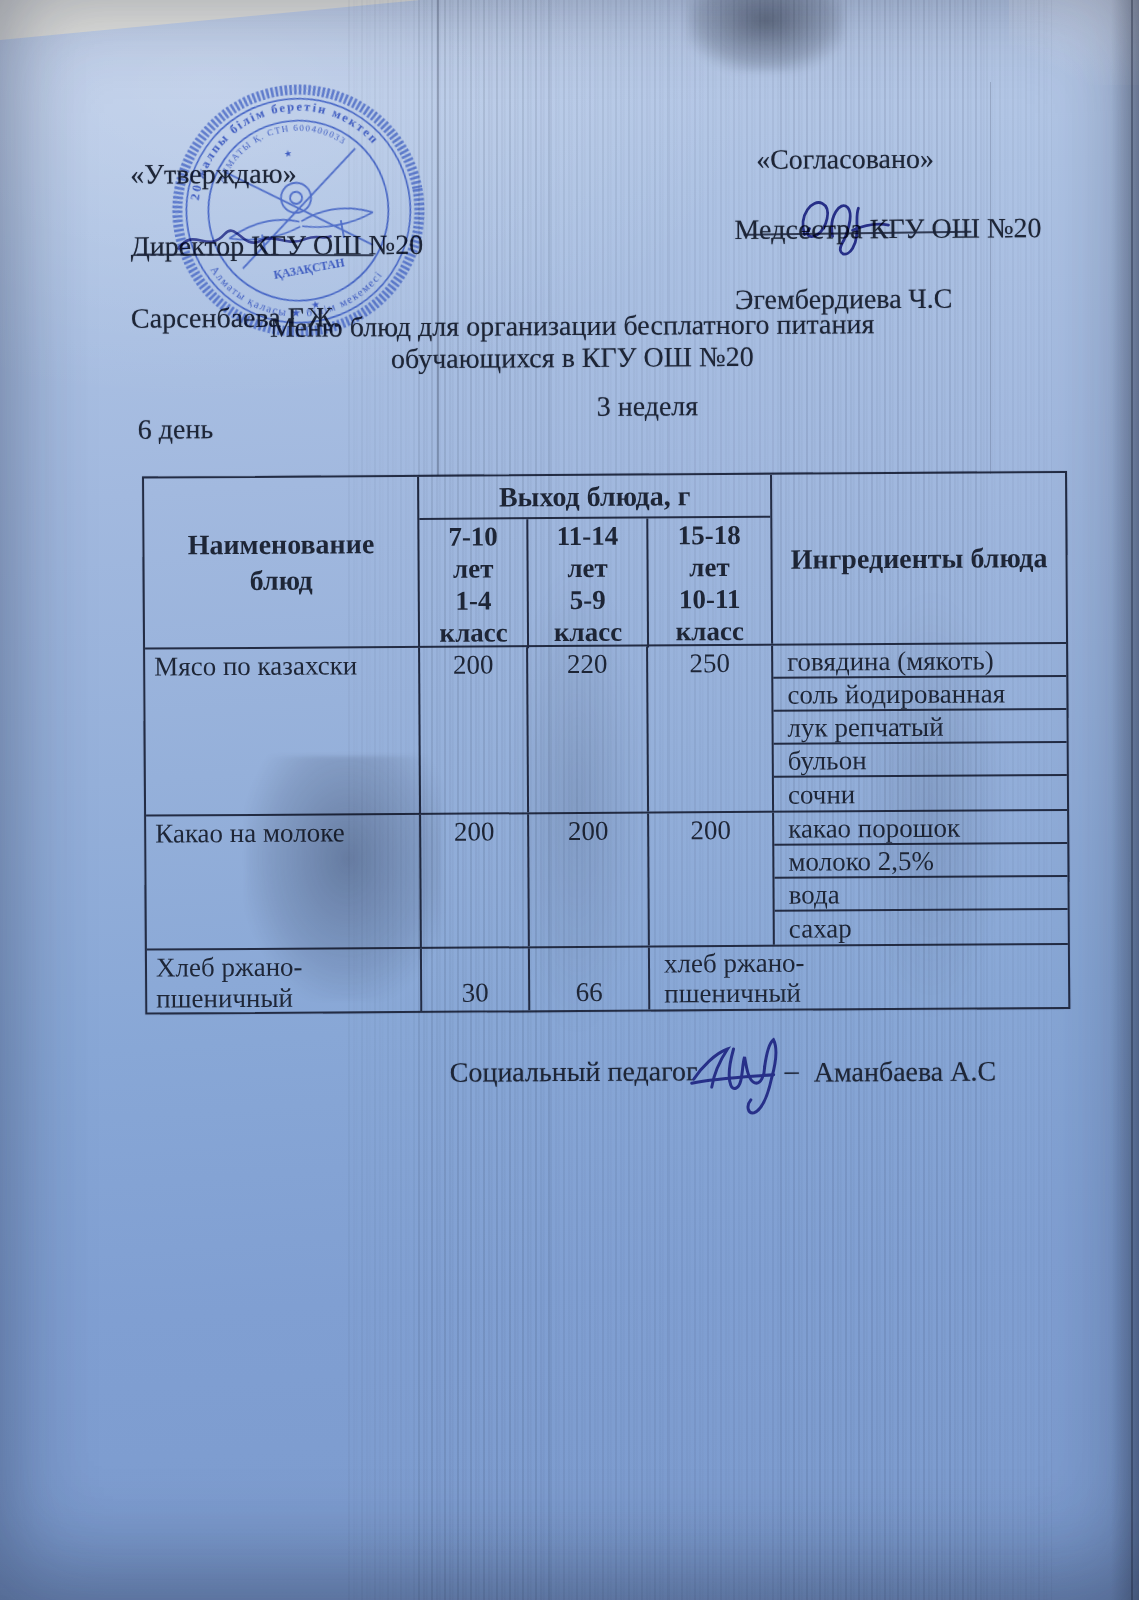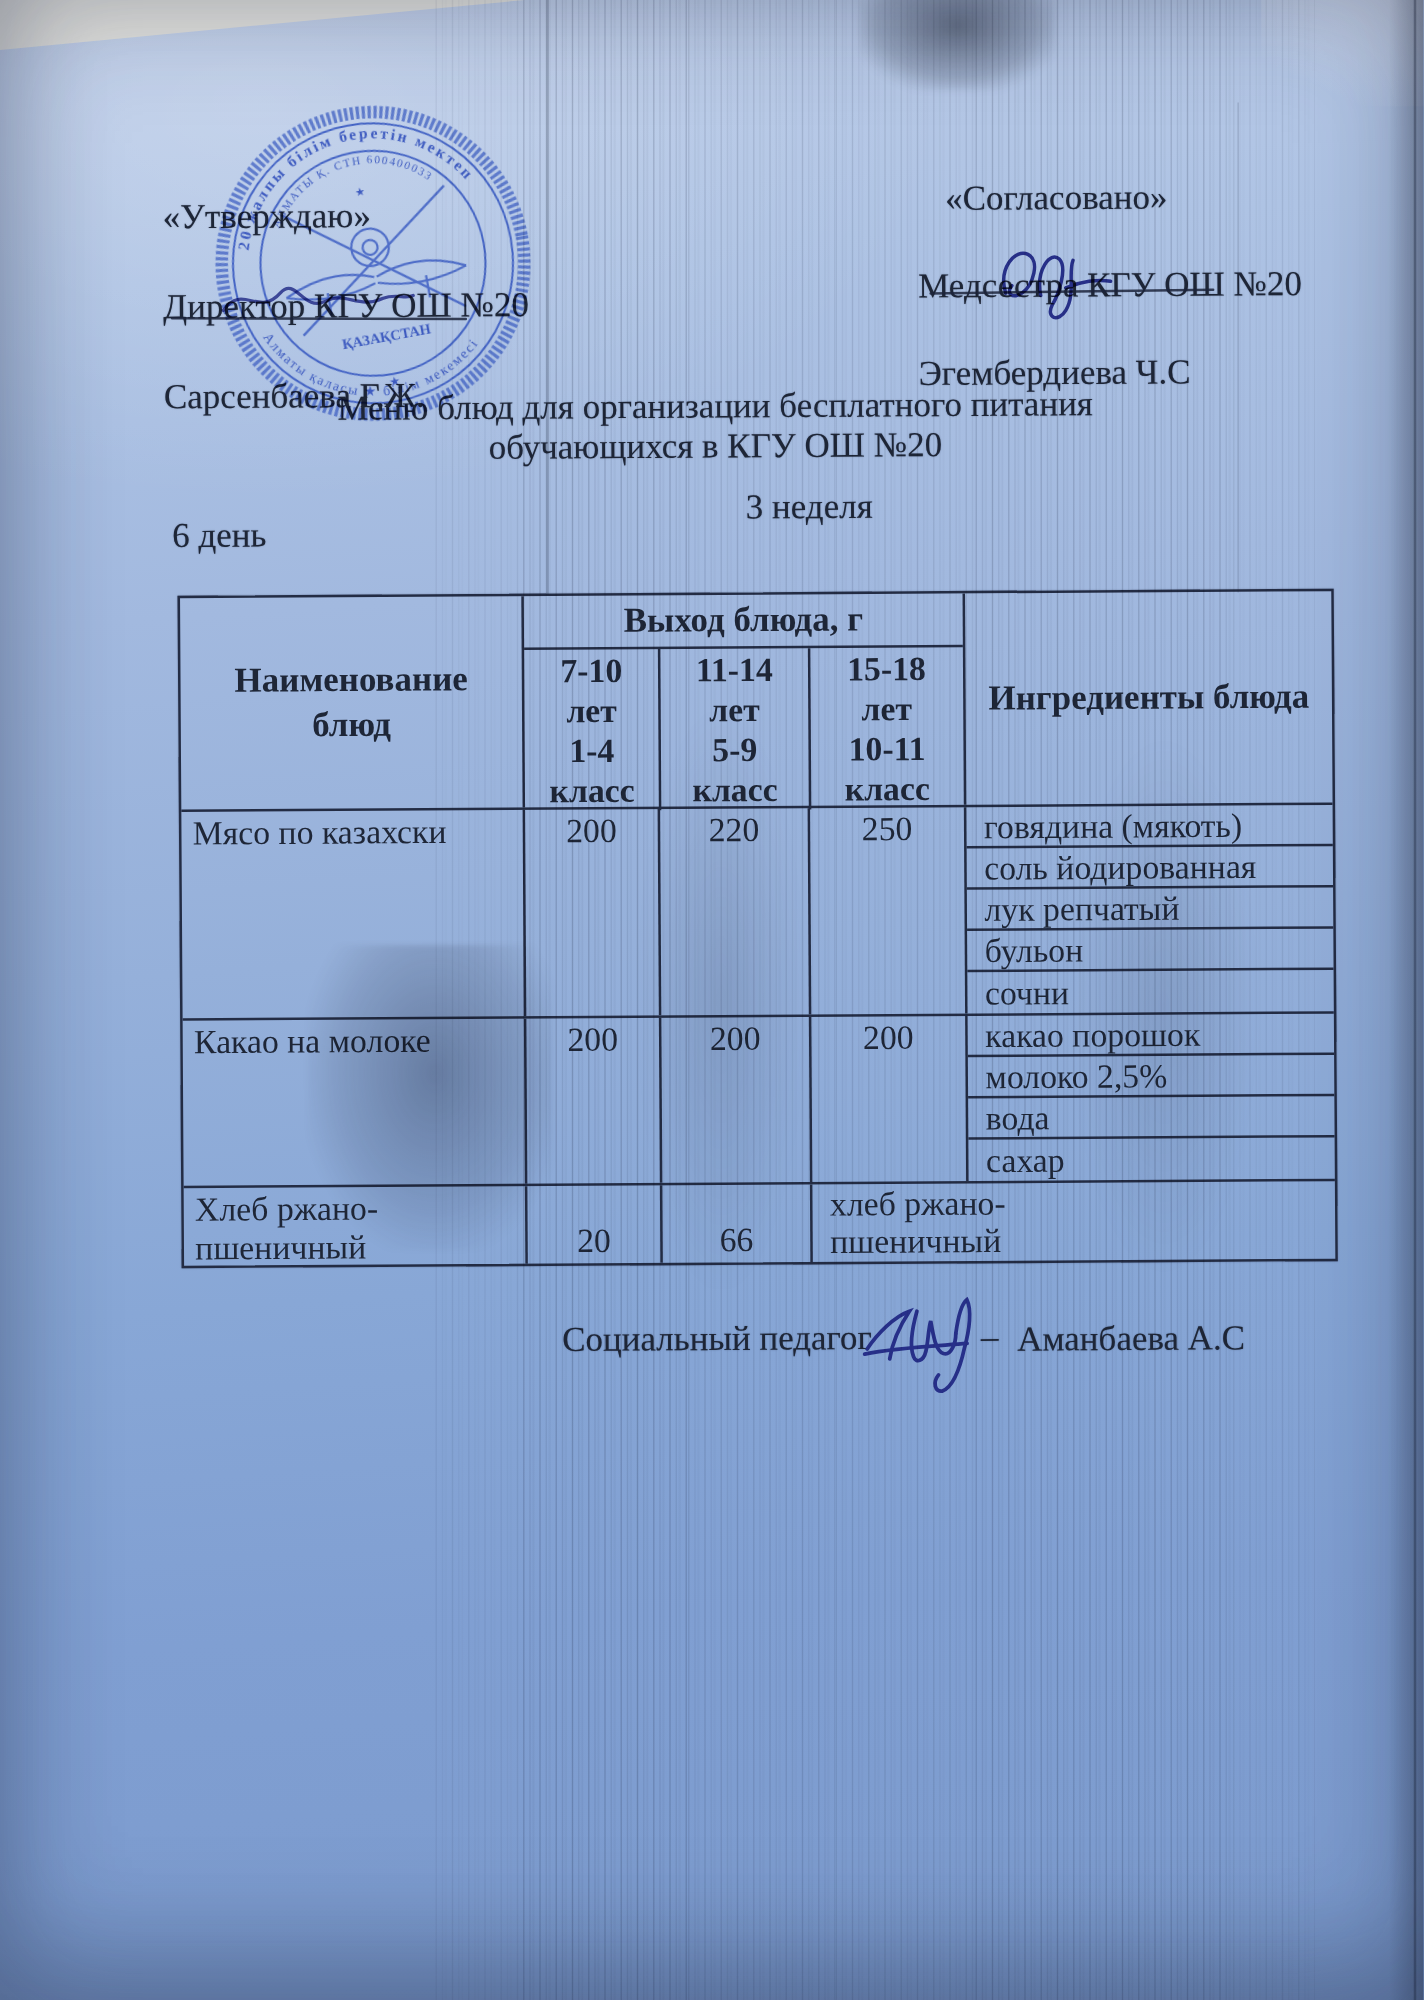--- a/index.html
+++ b/index.html
@@ -233,21 +233,21 @@
             <div class="cell ing w5">
               <div class="ing-line" style="height: 33px;">какао порошок</div>
               <div class="ing-line" style="height: 33px;">молоко 2,5%</div>
               <div class="ing-line" style="height: 33px;">вода</div>
               <div class="ing-line last" style="height: 33px;">сахар</div>
             </div>
           </div>
           <div class="t-row" style="height: 62px;">
             <div class="cell dish w1">Хлеб ржано-
 пшеничный</div>
-            <div class="cell num w2 bottom">20</div>
+            <div class="cell num w2 bottom">30</div>
             <div class="cell num w3 bottom">66</div>
             <div class="cell ing w5">
               <div class="ing-line last" style="height: 62px;">хлеб ржано-
 пшеничный</div>
             </div>
           </div>
         </div>
     </div>
 
     <div class="txt footer-role">Социальный педагог</div>

